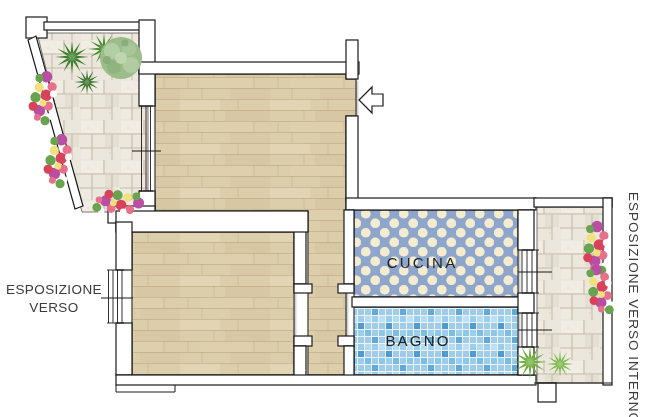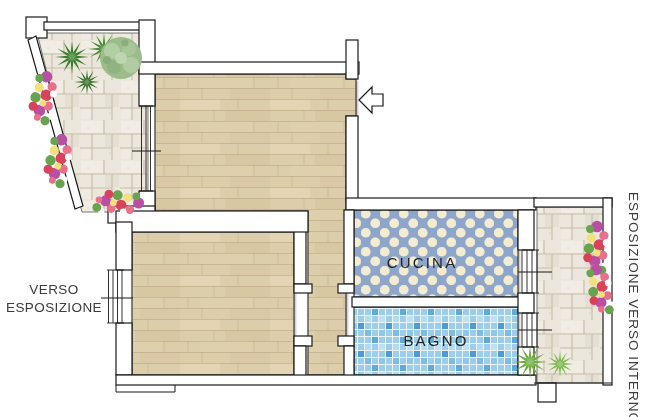--- a/index.html
+++ b/index.html
@@ -192,21 +192,21 @@
     <g>
       <use href="#flowers" transform="translate(597,245) scale(1.15)"></use>
       <use href="#flowers" transform="translate(600,287) scale(1.1) rotate(-12)"></use>
       <use href="#fern" transform="translate(530,362)" style="color:#6fae3e"></use>
       <use href="#fern" transform="translate(560,364) scale(0.8)" style="color:#7ab648"></use>
     </g>
   </svg>
 
   <div class="room-label" style="left:354px;top:254px;width:136px;">CUCINA</div>
 
-  <div class="room-label" style="left:354px;top:332px;width:164px;">BAGNO</div>
+  <div class="room-label" style="left:336px;top:332px;width:164px;">BAGNO</div>
 
   <div class="exposure exposure-left">
+    <div>ESPOSIZIONE</div>
     <div>VERSO</div>
-    <div>ESPOSIZIONE</div>
   </div>
 
   <div class="exposure exposure-right">ESPOSIZIONE VERSO INTERNO</div>
 </div>
 
 </body></html>

